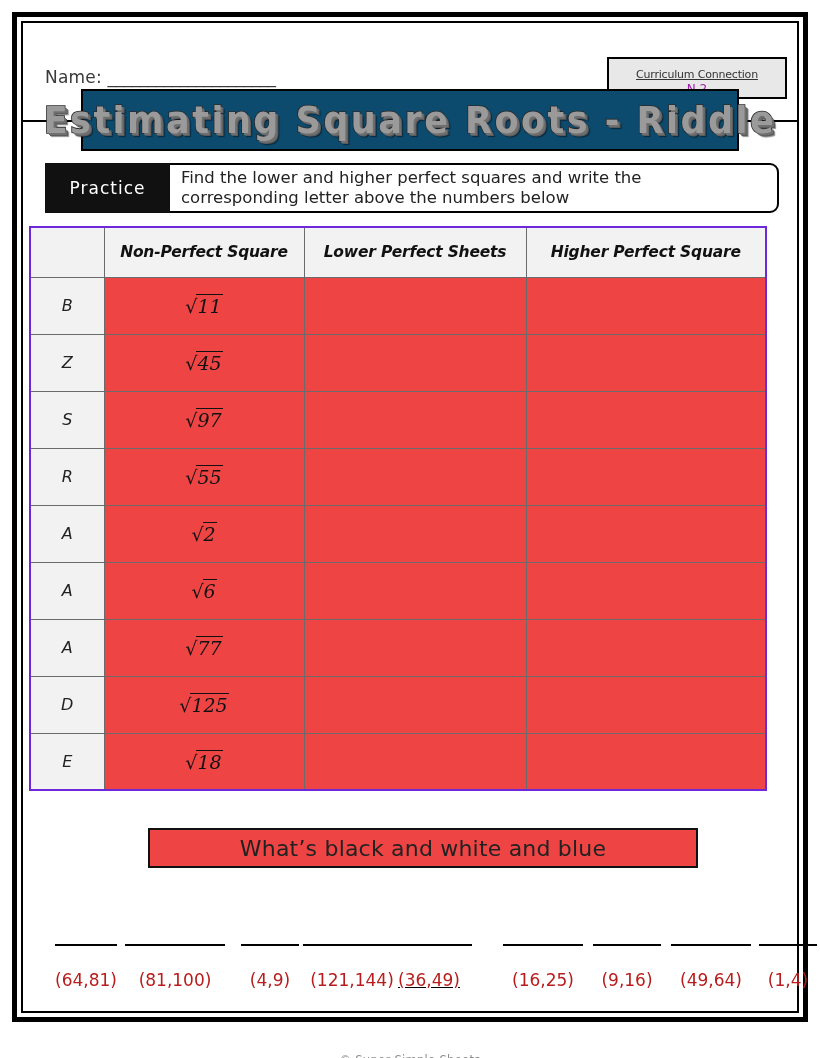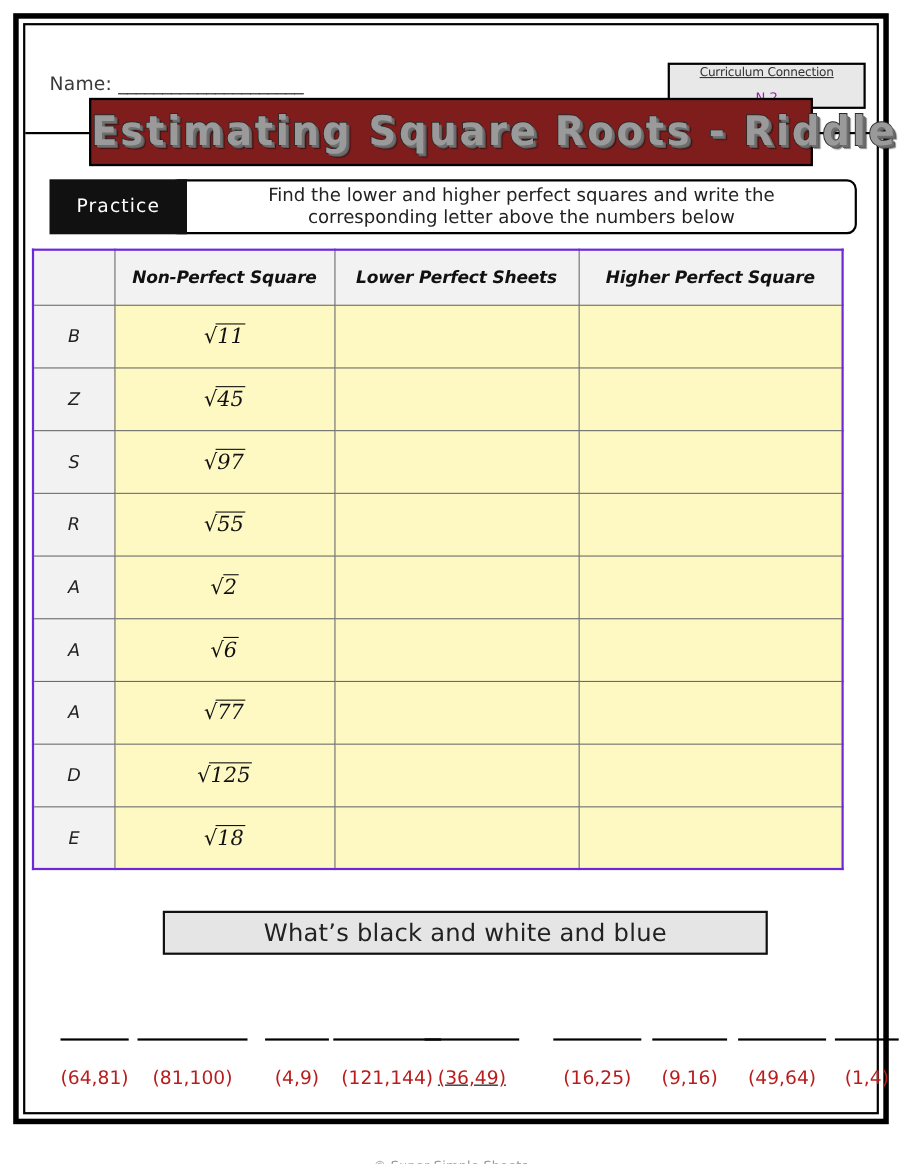--- a/index.html
+++ b/index.html
@@ -58,21 +58,21 @@
   }
   .curriculum-box {
     position: absolute;
     right: 10px; top: 6px;
     width: 180px; height: 42px;
     background: #e8e8e8;
     border: 2px solid #000;
     display: flex;
     flex-direction: column;
     align-items: center;
-    justify-content: space-between;
+    justify-content: flex-end;
     line-height: 1.25;
   }
   .curriculum-title {
     font-size: 11px;
     color: #333;
     text-decoration: underline;
     letter-spacing: -0.2px;
   }
   .curriculum-code {
     font-size: 12px;
@@ -88,24 +88,24 @@
     position: absolute;
     top: 31px; height: 0;
     border-top: 2px solid #000;
   }
   .title-rule.left  { left: 0px;  width: 62px; }
   .title-rule.right { right: 0px; width: 62px; }
   .title-box {
     position: absolute;
     left: 58px; right: 58px; top: 0; bottom: 0;
     border: 2px solid #000;
-    background: #7f1d1d;
+    background: #0c4a6e;
     display: flex;
     align-items: center;
-    justify-content: flex-start;
+    justify-content: center;
   }
   .title-text {
     font-family: "DejaVu Sans", "Liberation Sans", sans-serif;
     font-weight: bold;
     font-size: 35px;
     letter-spacing: 2.5px;
     color: #9a9a9a;
     -webkit-text-stroke: 1.6px #2b2b2b;
     paint-order: stroke fill;
     text-shadow:
@@ -141,21 +141,20 @@
     border-radius: 9px;
     background: #fff;
     padding: 4px 10px 4px 26px;
     font-size: 16.5px;
     line-height: 20px;
     color: #222;
     display: flex;
     flex-direction: column;
     justify-content: center;
     z-index: 1;
-    text-align: center;
   }
 
   
   .sheet-table {
     position: absolute;
     left: 6px; right: 18px; top: 203px;
     border-collapse: collapse;
     table-layout: fixed;
     width: calc(100% - 40px);
     border: 2px solid #6d28d9;
@@ -169,21 +168,21 @@
   .sheet-table thead th {
     background: #f2f2f2;
     height: 50px;
     font-size: 15.5px;
     font-weight: bold;
     color: #111;
     letter-spacing: -0.2px;
   }
   .sheet-table tbody td {
     height: 57px;
-    background: #fef9c3;
+    background: #ef4444;
   }
   .sheet-table tbody td.letter-cell {
     background: #f2f2f2;
     font-size: 16px;
     color: #222;
   }
   .sheet-table tbody td.expr-cell {
     font-family: "DejaVu Serif", "Liberation Serif", serif;
     font-size: 19px;
     color: #111;
@@ -202,21 +201,21 @@
     margin-left: -1px;
     display: inline-block;
   }
 
   
   .riddle-box {
     position: absolute;
     left: 125px; width: 550px;
     top: 805px; height: 40px;
     border: 2px solid #111;
-    background: #e5e5e5;
+    background: #ef4444;
     display: flex;
     align-items: center;
     justify-content: center;
     font-size: 22px;
     color: #222;
     letter-spacing: .2px;
   }
 
   
   .answers {

